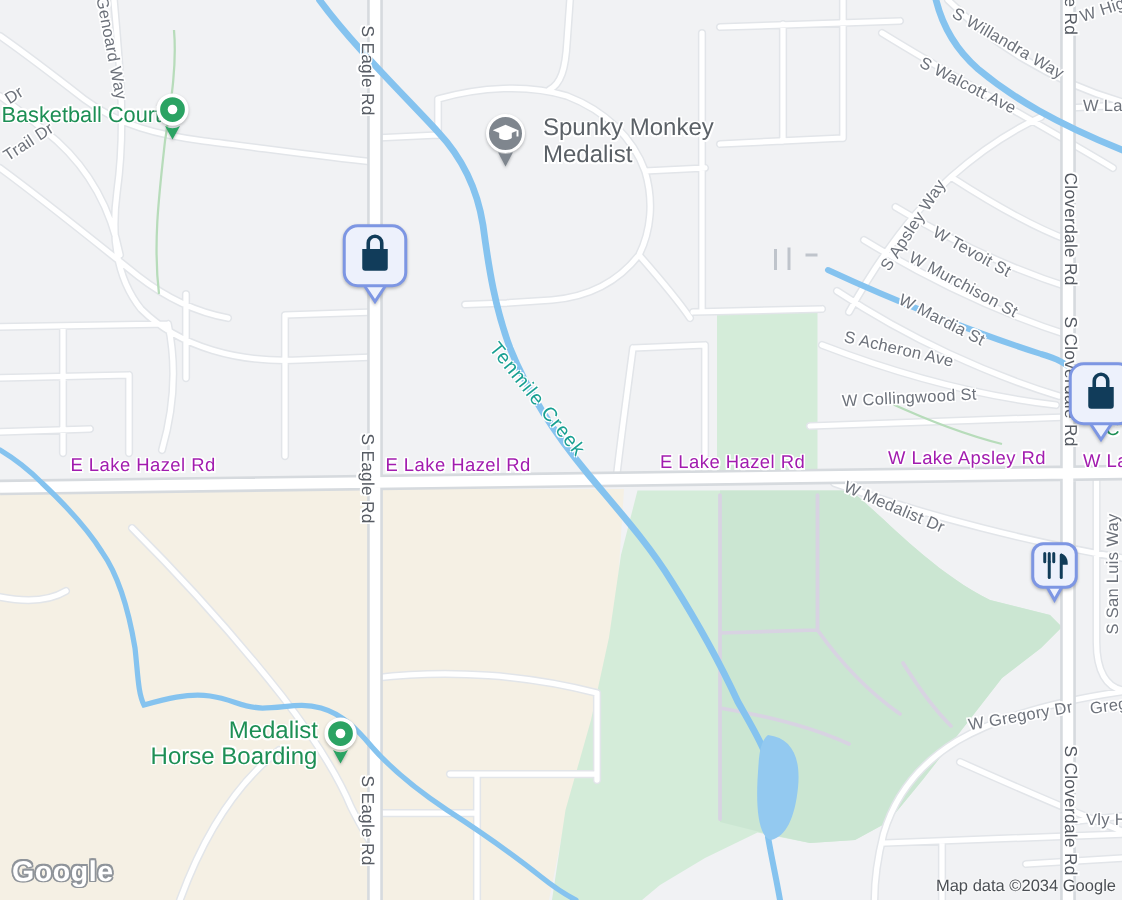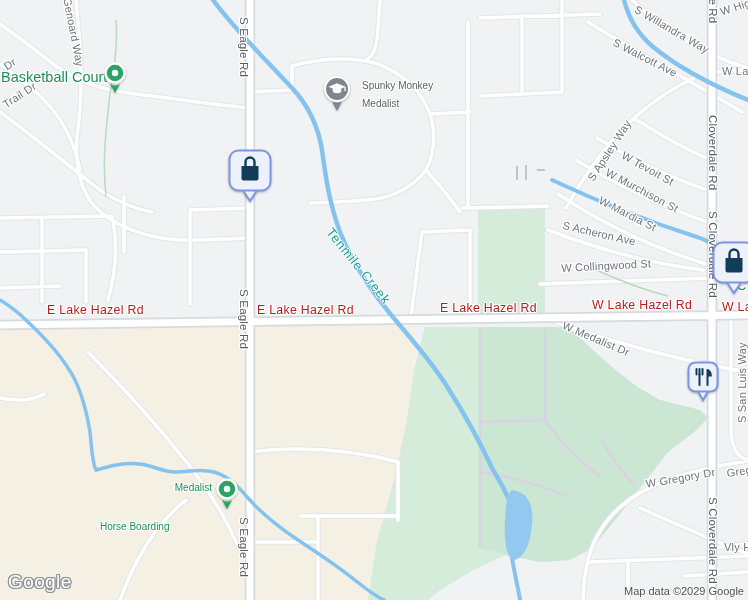--- a/index.html
+++ b/index.html
@@ -9,36 +9,36 @@
   }
   .map svg.base{position:absolute;left:0;top:0}
   .lbl{
     position:absolute;white-space:nowrap;pointer-events:none;
     font-size:11px;color:#6d727b;letter-spacing:.2px;line-height:11px;
     transform-origin:0 0;
     text-shadow:1px 0 0 #fff,-1px 0 0 #fff,0 1px 0 #fff,0 -1px 0 #fff,
                 1px 1px 0 #fff,-1px -1px 0 #fff,1px -1px 0 #fff,-1px 1px 0 #fff;
   }
   .vert{transform:rotate(90deg)}
-  .major{font-size:12.3px;color:#b91c1c;letter-spacing:.3px}
+  .major{font-size:12.3px;color:#a21caf;letter-spacing:.3px}
   .poi{
-    position:absolute;white-space:nowrap;font-size:10px;color:#1d8f55;line-height:17px;
+    position:absolute;white-space:nowrap;font-size:16px;color:#1d8f55;line-height:17px;
     transform-origin:0 0;
     text-shadow:1px 0 0 #fff,-1px 0 0 #fff,0 1px 0 #fff,0 -1px 0 #fff,
                 1px 1px 0 #fff,-1px -1px 0 #fff,1px -1px 0 #fff,-1px 1px 0 #fff;
   }
   .poi-gray{color:#5b6167}
   .creek-lbl{
     position:absolute;white-space:nowrap;font-size:13px;color:#18a092;letter-spacing:.8px;
     transform-origin:0 0;transform:rotate(51deg);
     text-shadow:1px 0 0 #fff,-1px 0 0 #fff,0 1px 0 #fff,0 -1px 0 #fff;
   }
   .pin{position:absolute;filter:drop-shadow(0 1px 1px rgba(60,64,67,.35))}
   .gwm{
-    position:absolute;left:8px;top:571px;font-size:19px;font-weight:normal;color:#fff;
+    position:absolute;left:8px;top:571px;font-size:19px;font-weight:bold;color:#fff;
     letter-spacing:.4px;
     text-shadow:1.2px 0 0 #8f949a,-1.2px 0 0 #8f949a,0 1.2px 0 #8f949a,0 -1.2px 0 #8f949a,
                 1px 1px 0 #8f949a,-1px -1px 0 #8f949a,1px -1px 0 #8f949a,-1px 1px 0 #8f949a;
   }
   .attrib{
     position:absolute;right:4px;top:585px;font-size:11px;color:#4b4f54;
     text-shadow:0 0 2px #fff,0 0 2px #fff,0 0 2px #fff;
   }
 </style>
 </head>
@@ -102,35 +102,35 @@
   <div class="lbl" style="left:586px;top:177px;transform:rotate(-57deg)">S Apsley Way</div>
   <div class="lbl" style="left:625px;top:150px;transform:rotate(29deg)">W Tevoit St</div>
   <div class="lbl" style="left:609px;top:167px;transform:rotate(28deg)">W Murchison St</div>
   <div class="lbl" style="left:602px;top:195px;transform:rotate(27deg)">W Mardia St</div>
   <div class="lbl" style="left:564px;top:220px;transform:rotate(13deg)">S Acheron Ave</div>
   <div class="lbl" style="left:561px;top:263px;transform:rotate(-3deg)">W Collingwood St</div>
   <div class="lbl" style="left:722px;top:66px">W La</div>
   <div class="lbl major" style="left:47px;top:305px">E Lake Hazel Rd</div>
   <div class="lbl major" style="left:257px;top:305px">E Lake Hazel Rd</div>
   <div class="lbl major" style="left:440px;top:303px">E Lake Hazel Rd</div>
-  <div class="lbl major" style="left:592px;top:300px">W Lake Hazel Rd</div>
+  <div class="lbl major" style="left:592px;top:300px">W Lake Apsley Rd</div>
   <div class="lbl major" style="left:722px;top:302px">W La</div>
   <div class="lbl" style="left:565px;top:320px;transform:rotate(23deg)">W Medalist Dr</div>
   <div class="lbl" style="left:737px;top:423px;transform:rotate(-90deg)">S San Luis Way</div>
   <div class="lbl" style="left:645px;top:479px;transform:rotate(-10deg)">W Gregory Dr</div>
   <div class="lbl" style="left:726px;top:468px;transform:rotate(-8deg)">Greg</div>
   <div class="lbl" style="left:724px;top:542px">Vly H</div>
 
   <div class="creek-lbl" style="left:335px;top:225px">Tenmile Creek</div>
 
   <div class="poi" style="left:1px;top:69px;font-size:14.5px">Basketball Court</div>
   <div class="poi poi-gray" style="left:362px;top:77px">Spunky Monkey</div>
   <div class="poi poi-gray" style="left:362px;top:95px">Medalist</div>
   <div class="poi" style="left:122px;top:479px;width:90px;text-align:right">Medalist</div>
-  <div class="poi" style="left:100px;top:518px;width:112px;text-align:left">Horse Boarding</div>
+  <div class="poi" style="left:100px;top:496px;width:112px;text-align:center">Horse Boarding</div>
   <div class="poi" style="left:737px;top:277px;font-size:13px">C</div>
 
   <div class="pin" style="left:102px;top:61px">
     <svg width="26" height="34" viewBox="0 0 26 34">
       <path d="M13,32 L8,23 A9.5,9.5 0 0 0 18,23 Z" fill="#2ba363"></path>
       <circle cx="13" cy="12" r="9.5" fill="#2ba363" stroke="#ffffff" stroke-width="2.5"></circle>
       <circle cx="13" cy="12" r="3.2" fill="#ffffff"></circle>
     </svg>
   </div>
 
@@ -183,15 +183,15 @@
       <path d="M14,40 L22,52 L30,40" fill="#edf1fc" stroke="#7d96e3" stroke-width="2"></path>
       <rect x="1.5" y="1.5" width="41" height="40" rx="9" fill="#edf1fc" stroke="#7d96e3" stroke-width="2"></rect>
       <g>
         <path d="M13.5,17 h17 v12.5 a2,2 0 0 1 -2,2 h-13 a2,2 0 0 1 -2,-2 Z" fill="#113c5a"></path>
         <path d="M17.5,17 v-4 a4.5,4.5 0 0 1 9,0 v4" fill="none" stroke="#113c5a" stroke-width="2.4"></path>
       </g>
     </svg>
   </div>
 
   <div class="gwm">Google</div>
-  <div class="attrib">Map data ©2029 Google</div>
+  <div class="attrib">Map data ©2034 Google</div>
 
 </div>
 
 </body></html>

